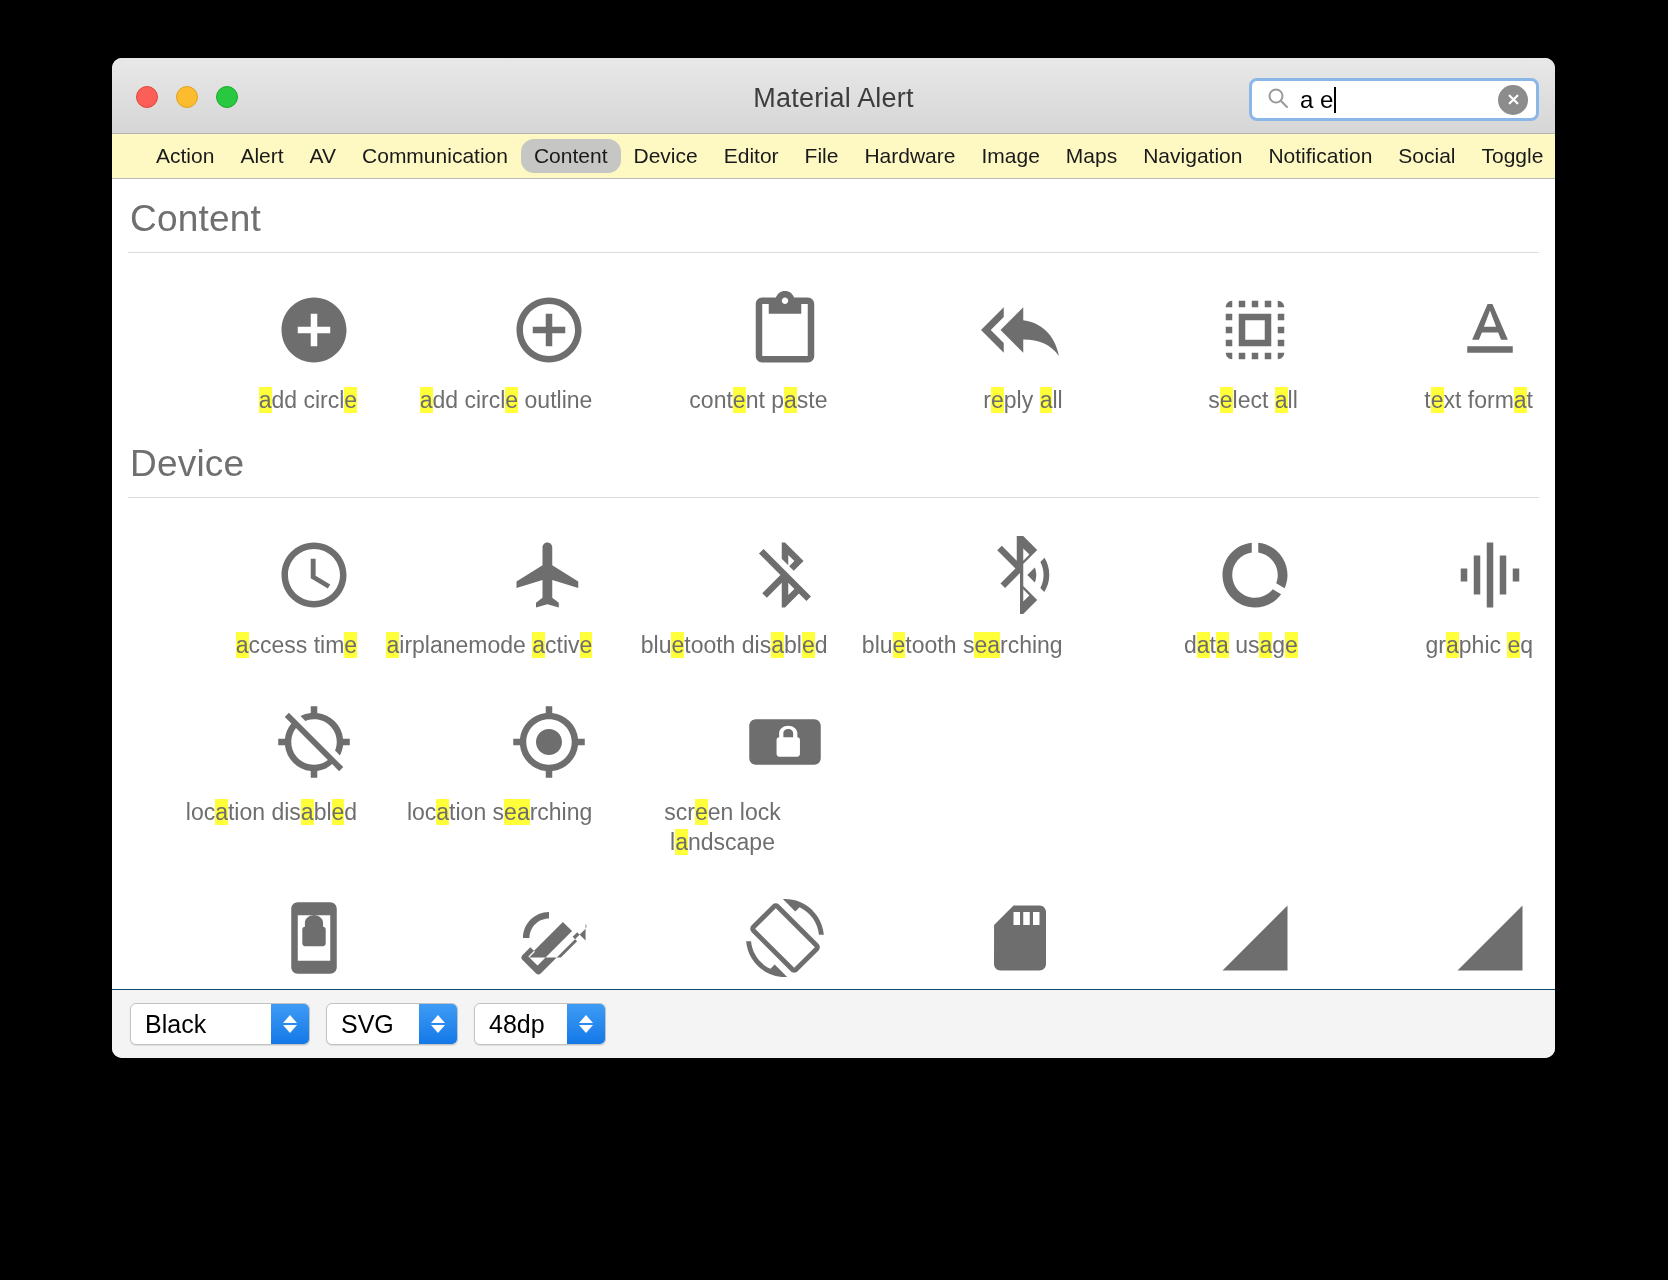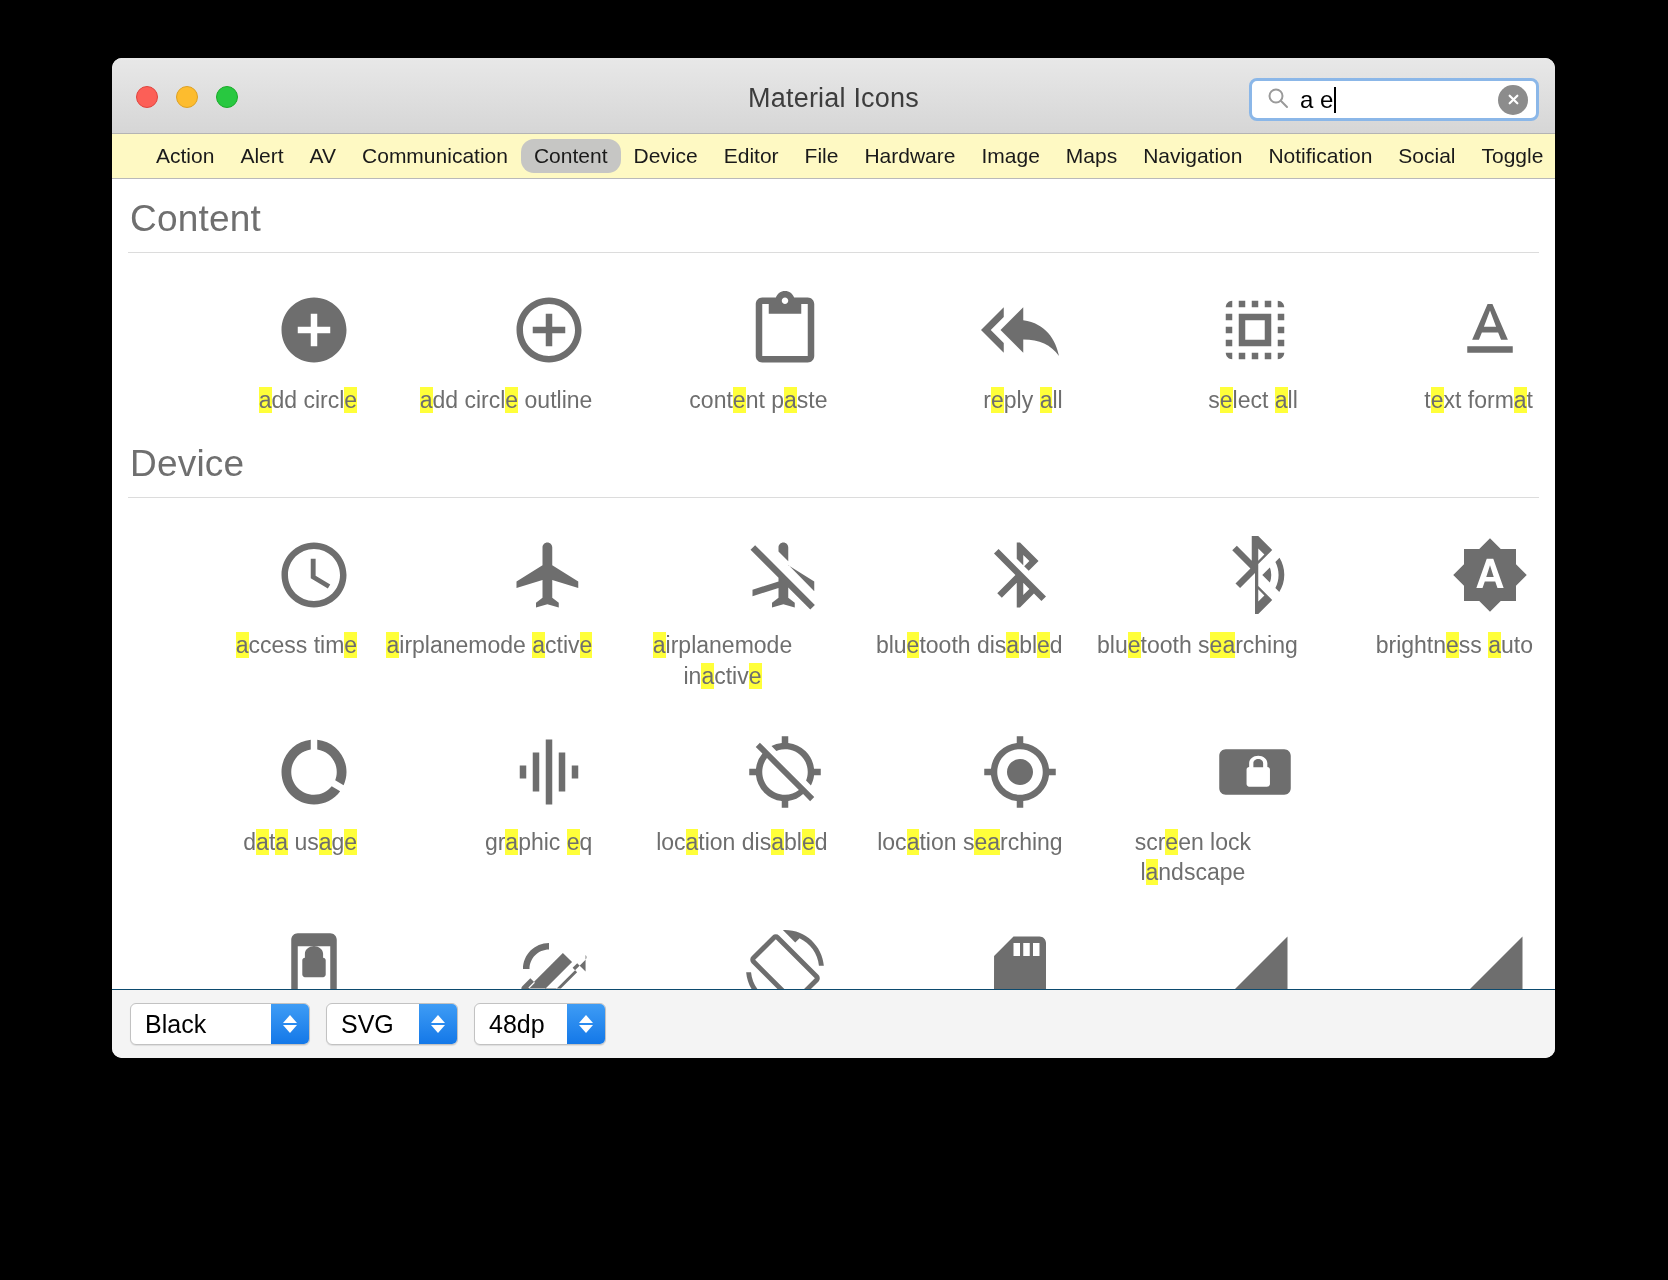--- a/index.html
+++ b/index.html
@@ -190,21 +190,21 @@
 
 <div id="root">
   <div class="window">
 
     <div class="titlebar">
       <div class="traffic">
         <div class="light close"></div>
         <div class="light min"></div>
         <div class="light max"></div>
       </div>
-      <div class="win-title">Material Icons</div>
+      <div class="win-title">Material Alert</div>
 
       <div class="searchwrap">
         <span class="search-icon">
           <svg width="24" height="24" viewBox="0 0 24 24" fill="none" stroke="#9a9a9a" stroke-width="2">
             <circle cx="10" cy="10" r="6.5"></circle>
               <line x1="14.8" y1="14.8" x2="21" y2="21" stroke-linecap="round"></line>
           </svg>
         </span>
         <span class="search-text"><span>a e</span><span class="caret"></span></span>
         <span class="clear-btn">
@@ -304,48 +304,32 @@
                 <svg width="78" height="78" viewBox="0 0 24 24" fill="currentColor">
                   <path d="M10.18 9"></path>
                   <path d="M21 16v-2l-8-5V3.5c0-.83-.67-1.5-1.5-1.5S10 2.67 10 3.5V9l-8 5v2l8-2.5V19l-2 1.5V22l3.5-1 3.5 1v-1.5L13 19v-5.5l8 2.5z"></path>
                 </svg>
               </div>
               <div class="label"><mark>a</mark>irplanemode <mark>a</mark>ctiv<mark>e</mark></div>
             </div>
             <div class="cell">
               <div class="glyph">
                 <svg width="78" height="78" viewBox="0 0 24 24" fill="currentColor">
-                  <path d="M13 9V3.5c0-.83-.67-1.5-1.5-1.5S10 2.67 10 3.5v1.29l3 3V9zm-1.29 4.88L13 15.17v-1.47zM21 16v-2l-8-5V8.83l8 8.18V16zM2.81 2.81L1.39 4.22 10 12.83V14l-8 2.5v2L10 16v3l-2 1.5V22l3.5-1 3.5 1v-1.5L13 19v-3.17l6.78 6.78 1.41-1.41z"></path>
-                </svg>
-              </div>
-              <div class="label"><mark>a</mark>irplanemode in<mark>a</mark>ctiv<mark>e</mark></div>
-            </div>
-            <div class="cell">
-              <div class="glyph">
-                <svg width="78" height="78" viewBox="0 0 24 24" fill="currentColor">
                   <path d="M13 5.83l1.88 1.88-1.6 1.6 1.41 1.41 3.02-3.02L12 2h-1v5.03l2 2v-3.2zM5.41 4L4 5.41 10.59 12 5 17.59 6.41 19 11 14.41V22h1l4.29-4.29 2.3 2.29L20 18.59 5.41 4zM13 18.17v-3.76l1.88 1.88L13 18.17z"></path>
                 </svg>
               </div>
               <div class="label">blu<mark>e</mark>tooth dis<mark>a</mark>bl<mark>e</mark>d</div>
             </div>
             <div class="cell">
               <div class="glyph">
                 <svg width="78" height="78" viewBox="0 0 24 24" fill="currentColor">
                   <path d="M14.24 12.01l2.32 2.32c.28-.72.44-1.51.44-2.33 0-.82-.16-1.59-.43-2.31l-2.33 2.32zm5.29-5.3l-1.26 1.26c.63 1.21.98 2.57.98 4.02s-.36 2.82-.98 4.02l1.2 1.2c.97-1.54 1.54-3.36 1.54-5.31-.01-1.89-.55-3.67-1.48-5.19zM12 .01h-1v7.59L6.41 3 5 4.41 10.59 10l-4.59 4.59L7.41 16 12 11.41V24h1l4.29-4.29L13 15.41V8.59L17.29 4.3 13 .01zM13 3.83l1.88 1.88L13 7.59V3.83zm0 12.58l1.88 1.88L13 20.17v-3.76z"></path>
                 </svg>
               </div>
               <div class="label">blu<mark>e</mark>tooth s<mark>e</mark><mark>a</mark>rching</div>
-            </div>
-            <div class="cell">
-              <div class="glyph">
-                <svg width="78" height="78" viewBox="0 0 24 24" fill="currentColor">
-                  <path d="M10.85 12.65h2.3L12 9l-1.15 3.65zM20 8.69V4h-4.69L12 .69 8.69 4H4v4.69L.69 12 4 15.31V20h4.69L12 23.31 15.31 20H20v-4.69L23.31 12 20 8.69zM14.3 16l-.7-2h-3.2l-.7 2H7.8L11 7h2l3.2 9h-1.9z"></path>
-                </svg>
-              </div>
-              <div class="label">brightn<mark>e</mark>ss <mark>a</mark>uto</div>
             </div>
             <div class="cell">
               <div class="glyph">
                 <svg width="78" height="78" viewBox="0 0 24 24" fill="currentColor">
                   <path d="M13 2.05v3.03c3.39.49 6 3.39 6 6.92 0 .9-.18 1.75-.48 2.54l2.6 1.53c.56-1.24.88-2.62.88-4.07 0-5.18-3.95-9.45-9-9.95zM12 19c-3.87 0-7-3.13-7-7 0-3.53 2.61-6.43 6-6.92V2.05c-5.06.5-9 4.76-9 9.95 0 5.52 4.47 10 9.99 10 3.31 0 6.24-1.61 8.06-4.09l-2.6-1.53C16.17 17.98 14.21 19 12 19z"></path>
                 </svg>
               </div>
               <div class="label">d<mark>a</mark>t<mark>a</mark> us<mark>a</mark>g<mark>e</mark></div>
             </div>
             <div class="cell">

